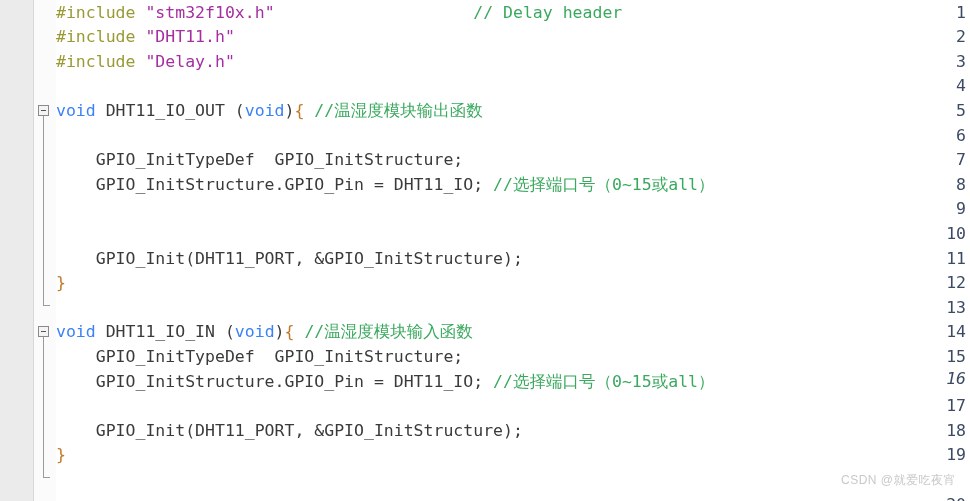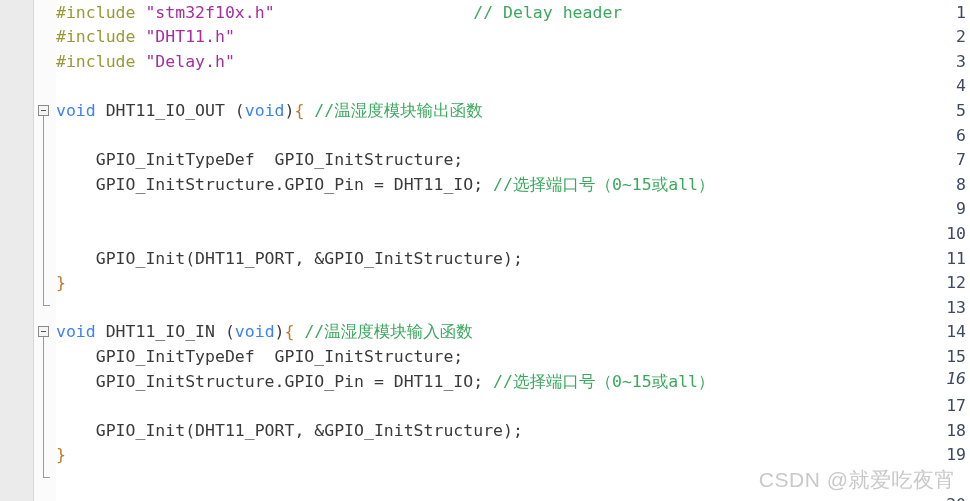--- a/index.html
+++ b/index.html
@@ -120,21 +120,21 @@
     background: #9a9a9a;
     z-index: 3;
   }
 
   
   .watermark {
     position: absolute;
     right: 14px;
     bottom: 8px;
     font-family: "Liberation Sans", sans-serif;
-    font-size: 21px;
+    font-size: 12px;
     color: #c9c9c9;
     letter-spacing: 0.5px;
     z-index: 5;
     white-space: pre;
   }
 </style>
 </head>
 <body>
 
 <div id="editor">

